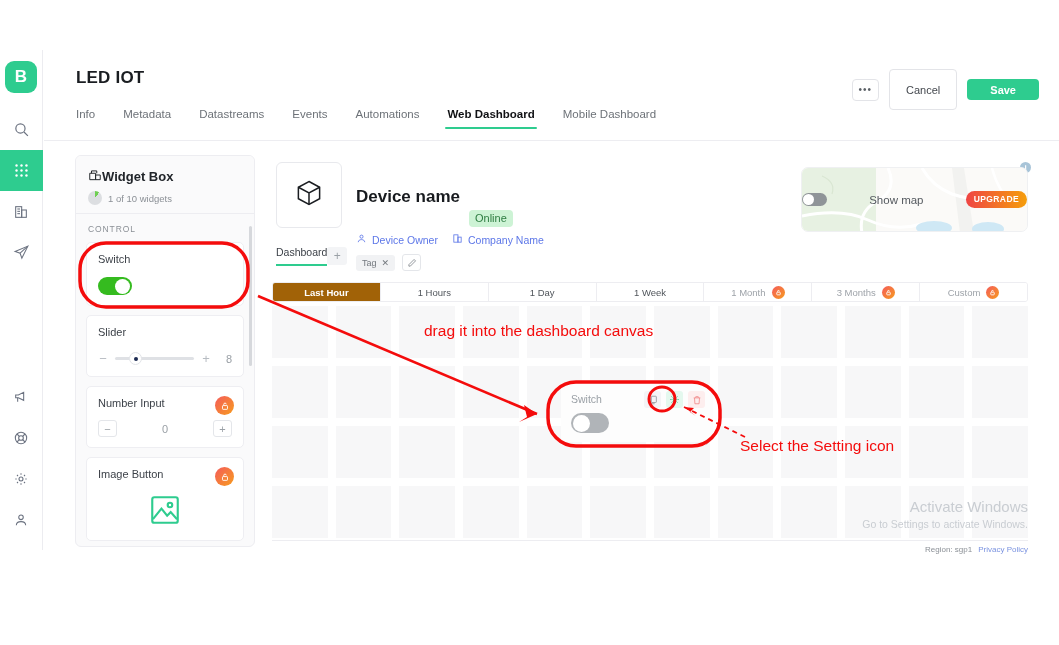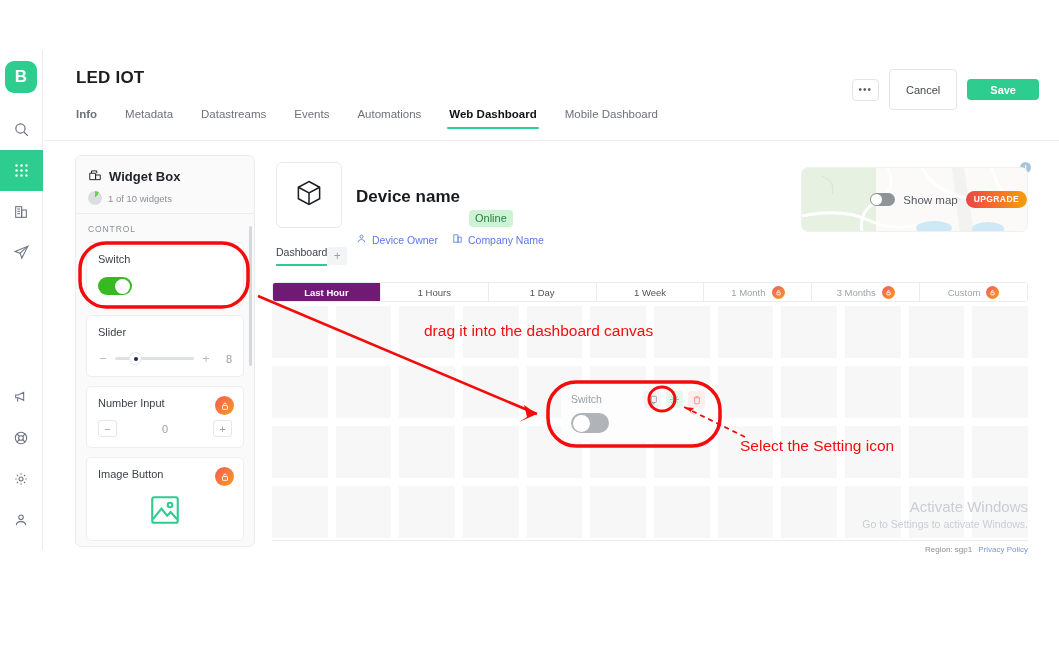--- a/index.html
+++ b/index.html
@@ -42,38 +42,38 @@
     background: #fff; color: #44484e; font-size: 11px; display:flex; align-items:center; justify-content:center;
   }
   .btn-primary {
     height: 21px; padding: 0 23px; border: none; border-radius: 4px;
     background: #2ecc8f; color: #fff; font-size: 11px; font-weight: bold;
     display:flex; align-items:center; justify-content:center;
   }
   
   #tabs { position: absolute; left: 32px; top: 58px; display: flex; gap: 0; }
   .tab { font-size: 11.5px; color: #6d7278; padding: 0 14px 9px 14px; position: relative; white-space: nowrap;}
-  .tab:first-child { padding-left: 0; font-weight: bold; }
+  .tab:first-child { padding-left: 0; }
   .tab.active { color: #101114; font-weight: bold; }
   .tab.active::after {
     content: ''; position: absolute; left: 12px; right: 12px; bottom: 0; height: 2.5px; background: #2ecc8f; border-radius:2px;
   }
   #hdr-rule { position: absolute; left: 44px; top: 140px; right: 0; height: 1px; background: #ededf1; }
   #info-dot {
     position: absolute; right: 28px; top: 112px; width: 11px; height: 11px; border-radius: 50%;
     background: #a8c4d8; color:#fff; font-size:8px; font-weight:bold; display:flex; align-items:center; justify-content:center;
   }
 
   
   #widgetbox {
     position: absolute; left: 75px; top: 155px; width: 180px; height: 392px;
     background: #fafafb; border: 1px solid #ededf1; border-radius: 6px; overflow: hidden;
   }
   #wb-head { padding: 12px 12px 8px 12px; background:#fafafb;}
-  #wb-title { font-size: 13px; font-weight: bold; color: #22262b; display:flex; align-items:center; gap:7px; }
+  #wb-title { font-size: 13px; font-weight: bold; color: #22262b; display:flex; align-items:center; }
   #wb-sub { margin-top: 6px; font-size: 9.5px; color: #8b9096; display:flex; align-items:center; gap:6px; }
   .donut {
     width: 14px; height: 14px; border-radius: 50%;
     background: conic-gradient(#6fcf52 0deg 36deg, #dcdee1 36deg 360deg);
   }
   #wb-body { border-top: 1px solid #ededf1; padding: 8px 10px 0 10px; height: 332px; position: relative; }
   #wb-cat { font-size: 8.5px; color: #8b9096; letter-spacing: .9px; margin: 2px 0 8px 2px; }
   .wcard {
     background: #fff; border: 1px solid #eeeef2; border-radius: 5px; margin-bottom: 9px;
     padding: 10px 11px; position: relative;
@@ -130,21 +130,21 @@
   #tag-edit { width: 19px; height: 17px; border:1px solid #e4e6ea; border-radius:3px; background:#fff;
               display:flex; align-items:center; justify-content:center;}
 
   
   #map-card {
     position: absolute; right: 31px; top: 167px; width: 227px; height: 65px; border-radius: 7px;
     overflow: hidden; border:1px solid #eff0f2;
     background: #fbfbfa;
   }
   #map-card svg { position:absolute; left:0; top:0; }
-  #map-overlay { position:absolute; inset:0; display:flex; align-items:center; justify-content:flex-end; gap: 8px; }
+  #map-overlay { position:absolute; inset:0; display:flex; align-items:center; justify-content:space-between; gap: 8px; }
   #map-toggle { width: 25px; height: 13px; border-radius: 7px; background:#8f9498; position: relative; }
   #map-toggle .knob { width: 11px; height: 11px; top: 1px; left: 1px; }
   #show-map-label { font-size: 11.5px; color:#54595f; }
   #upgrade-pill {
     background: linear-gradient(90deg,#ef4444,#f59e0b); color:#fff; font-size: 8.5px; font-weight:bold;
     padding: 3px 8px 4px 8px; border-radius: 9px; letter-spacing:.4px;
   }
 
   
   #dash-tabs { position:absolute; left:276px; top: 246px; display:flex; align-items:center; }
@@ -155,21 +155,21 @@
   
   #range {
     position:absolute; left: 272px; top: 282px; right: 31px; height: 20px;
     display:flex; border:1px solid #ededf1; border-radius:3px; overflow:hidden; background:#fff;
   }
   .rbtn {
     flex: 1 1 0; font-size: 9.5px; color:#50555b; display:flex; align-items:center; justify-content:center; gap:6px;
     border-right: 1px solid #ededf1; background:#fff;
   }
   .rbtn:last-child { border-right: none; }
-  .rbtn.active { background:#701a75; color:#fff; font-weight:bold; }
+  .rbtn.active { background:#a16207; color:#fff; font-weight:bold; }
   .rbtn.locked { color:#9ea3a9; }
   .minilock { width: 13px; height: 13px; border-radius:50%; background:linear-gradient(135deg,#f45b5b,#f79c1e);
               display:flex; align-items:center; justify-content:center;}
 
   
   #canvas { position:absolute; left: 272px; top: 306px; right: 31px; height: 232px; background:#fff; }
   #grid { position:absolute; inset:0; display:grid; grid-template-columns: repeat(12, 1fr); grid-template-rows: repeat(4, 1fr); gap: 8px; }
   .cell { background:#f7f7f8; }
 
   
@@ -417,20 +417,33 @@
       <span>Device Owner</span>
     </span>
     <span class="dlink">
       <span>
         <svg width="11" height="11" viewBox="0 0 24 24" fill="none" stroke="currentColor" stroke-width="1.8">
           <rect x="4" y="4" width="9" height="16"></rect>
             <rect x="13" y="9" width="7" height="11"></rect>
         </svg>
       </span>
       <span>Company Name</span>
+    </span>
+  </div>
+  <div id="device-tags">
+    <span id="tag-pill">
+      <span>Tag</span>
+      <span>✕</span>
+    </span>
+    <span id="tag-edit">
+      <span>
+        <svg width="10" height="10" viewBox="0 0 24 24" fill="none" stroke="#7a7f85" stroke-width="1.9">
+          <path d="M17 3.5 20.5 7 8 19.5H4.5V16z"></path>
+        </svg>
+      </span>
     </span>
   </div>
 </div>
 
 <div id="map-card">
   <svg width="227" height="65" viewBox="0 0 227 65">
     <rect width="227" height="65" fill="#fbfaf8"></rect>
     <path d="M0 0 H74 V65 H0 Z" fill="#e7f1e2"></path>
     <path d="M150 0 h12 l10 65 h-14 z" fill="#f2f2f0"></path>
     <path d="M0 48 Q40 40 66 52 Q92 64 120 56" stroke="#ffffff" stroke-width="3" fill="none"></path>

